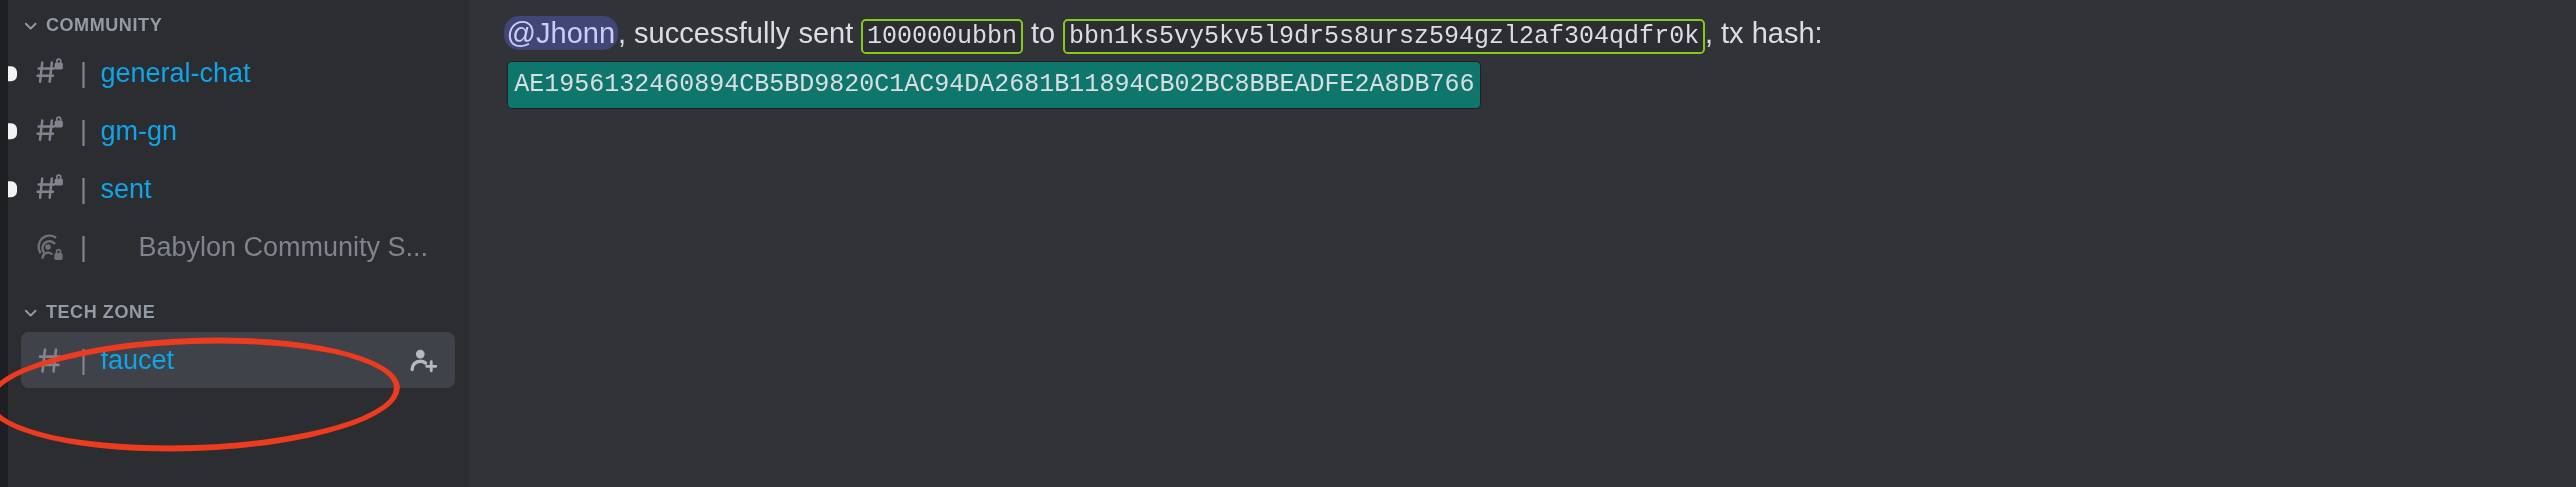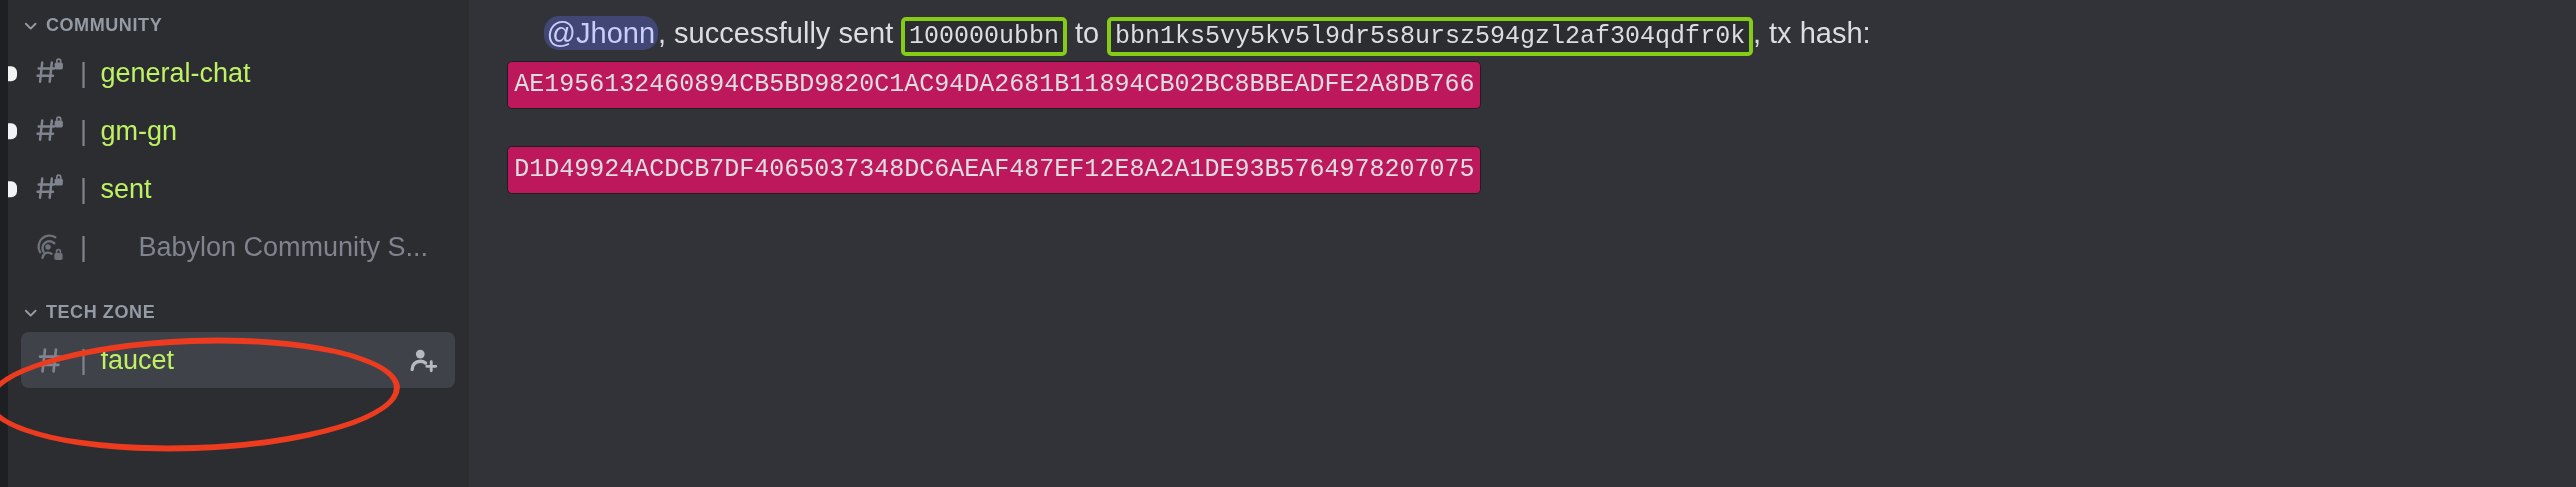--- a/index.html
+++ b/index.html
@@ -54,21 +54,21 @@
   .chan-icon {
     width: 36px; height: 36px; flex: 0 0 36px;
     position: relative; color: #80848e;
     display: flex; align-items: center; justify-content: center;
   }
   .pipe {
     color: #80848e; font-size: 27px;
     margin: 0 3.8px 0 1.9px; flex: 0 0 auto; line-height: 1;
   }
   .chan-name {
-    font-size: 27px; color: #bef264;
+    font-size: 27px; color: #0ea5e9;
     white-space: nowrap; overflow: hidden; text-overflow: ellipsis;
   }
   .chan-name.muted { color: #80848e; margin-left: 38px; }
   .add-member {
     margin-left: auto; width: 36px; height: 36px;
     flex: 0 0 36px; color: #b5bac1;
     display: flex; align-items: center; justify-content: center;
   }
 
   
@@ -88,31 +88,31 @@
     padding: 0 38px 0 35px; position: relative;
     overflow: hidden;
   }
   .msg-line {
     color: #dbdee1; font-size: 29px; line-height: 44px;
     white-space: nowrap;
   }
   .clip-top { margin-top: -33px; }
   .mention {
     background: #414675; color: #c9cdfb;
-    border-radius: 15px; padding: 1px 2.9px; font-weight: 500; margin-left: 40px;
+    border-radius: 15px; padding: 1px 2.9px; font-weight: 500;
   }
   .code {
     font-family: "Liberation Mono", monospace;
-    background: #2b2d31; border: 4px solid #84cc16;
+    background: #2b2d31; border: 2px solid #84cc16;
     border-radius: 4.8px; padding: 1px 3.8px;
     font-size: 25px; color: #dbdee1;
   }
   .code-block-line {
     font-family: "Liberation Mono", monospace;
-    background: #be185d; border: 1px solid #1e1f22;
+    background: #0f766e; border: 1px solid #1e1f22;
     border-radius: 4.8px; padding: 1px 5.8px;
     font-size: 25px; color: #dbdee1;
     display: inline-block; margin-left: 3.8px;
   }
   .plain-hash { font-size: 29px; color: #dbdee1; }
   .gap { height: 17.3px; }
 </style>
 </head>
 <body>
 
@@ -231,19 +231,16 @@
     </div>
 
     <div class="gap"></div>
 
 
     <div class="gap"></div>
 
 
 
 
-    <div class="msg-line">
-      <span class="code-block-line">D1D49924ACDCB7DF4065037348DC6AEAF487EF12E8A2A1DE93B5764978207075</span>
-    </div>
 
   </div>
 </div>
 
 
 </body></html>

